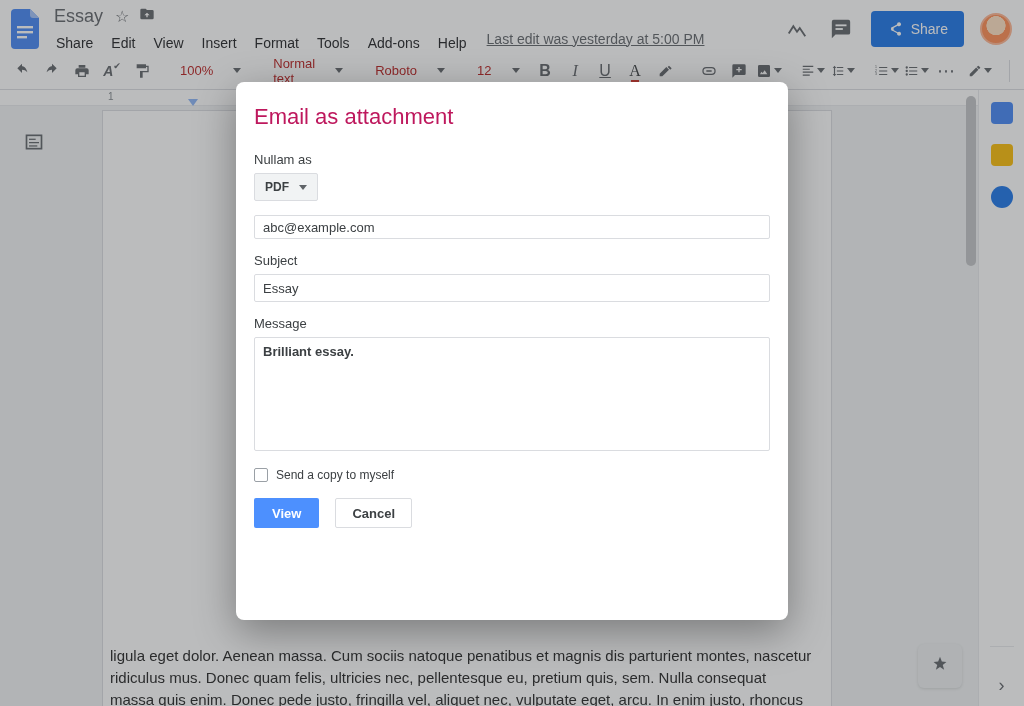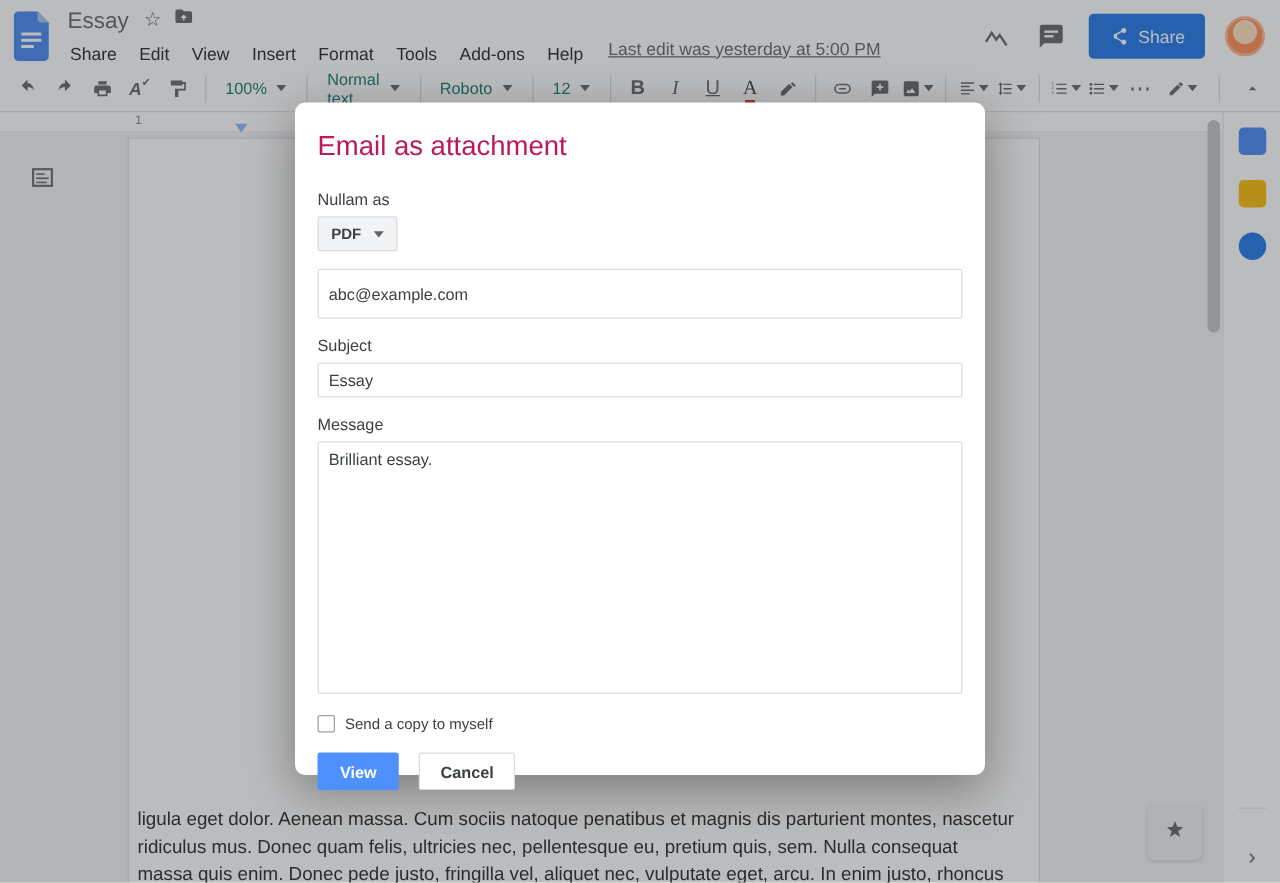--- a/index.html
+++ b/index.html
@@ -65,22 +65,22 @@
     gap: 2px;
     color:#5f6368;
   }
   .tbtn {
     min-width: 28px; height: 28px;
     display:flex; align-items:center; justify-content:center;
     border-radius:4px; font-size:16px;
   }
   .tsep { width:1px; height:22px; background:#dadce0; margin:0 6px; }
   .tsel {
-    height: 26px; display:flex; align-items:center; gap:8px;
-    padding: 0 8px; font-size:13px; color:#0f766e;
+    height: 26px; display:flex; align-items:center; gap:20px;
+    padding: 0 8px; font-size:13px; color:#b91c1c;
   }
   .tsel .caret, .caret {
     width:0; height:0; border-left:4px solid transparent; border-right:4px solid transparent;
     border-top:5px solid #5f6368;
   }
   .tbtn svg, .icon-btn svg { display:block; }
   .a-underline { position:relative; font-family: "Times New Roman", serif; font-size:16px; color:#3c4043; }
   .a-underline::after{ content:""; position:absolute; left:2px; right:2px; bottom:-3px; height:3px; background:#d93025;}
   .toolbar-right { margin-left:auto; display:flex; align-items:center; gap:6px; }
 
@@ -173,23 +173,23 @@
     border:1px solid #dadce0; background:#f1f3f4;
     height:28px; padding:0 10px; border-radius:2px;
     font-size:12px; font-weight:700; color:#3c4043;justify-content:flex-end;
   }
   .m-group { margin-bottom:14px; }
   .m-input, .m-textarea {
     width:100%; border:1px solid #dadce0; border-radius:2px;
     padding:6px 8px; font-size:13px; color:#3c4043;
     font-family: Arial, sans-serif;
   }
-  .m-input.to { height:40px; }
+  .m-input.to { height:24px; }
   .m-input.subject { height:28px; }
-  .m-textarea { height:202px; resize:none; }
+  .m-textarea { height:114px; resize:none;font-weight:bold; }
   .m-check-row { display:flex; align-items:center; gap:8px; margin:14px 0 16px 0; font-size:12px; color:#3c4043;}
   .m-check { width:14px; height:14px; border:1.5px solid #9aa0a6; border-radius:2px; }
   .m-actions { display:flex; gap:16px; }
   .btn-send {
     background:#4d90fe; color:#fff; border:none; height:30px; padding:0 18px;
     font-size:13px; font-weight:700; border-radius:2px;
   }
   .btn-cancel {
     background:#fff; color:#3c4043; border:1px solid #dadce0; height:30px; padding:0 16px;
     font-size:13px; font-weight:700; border-radius:2px;

